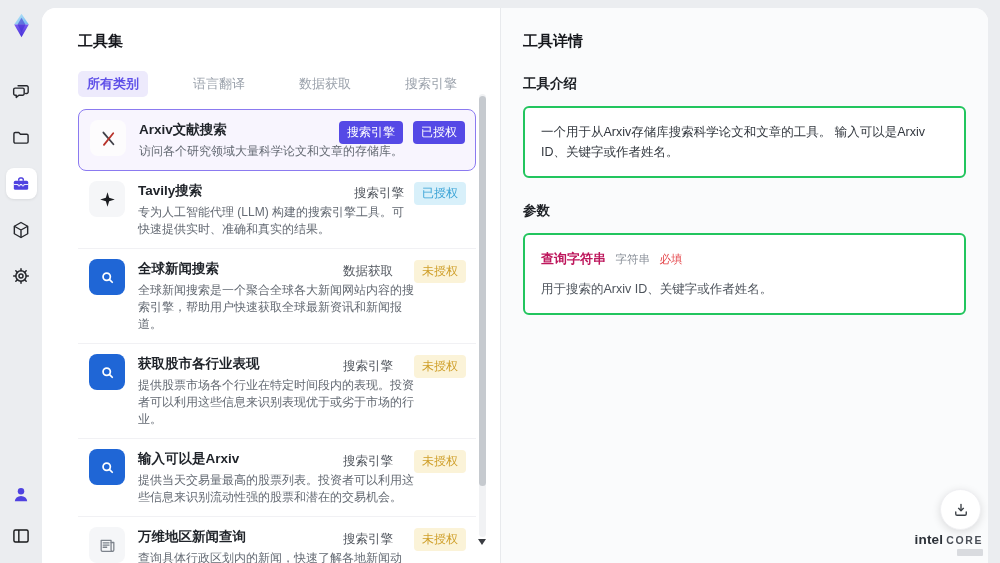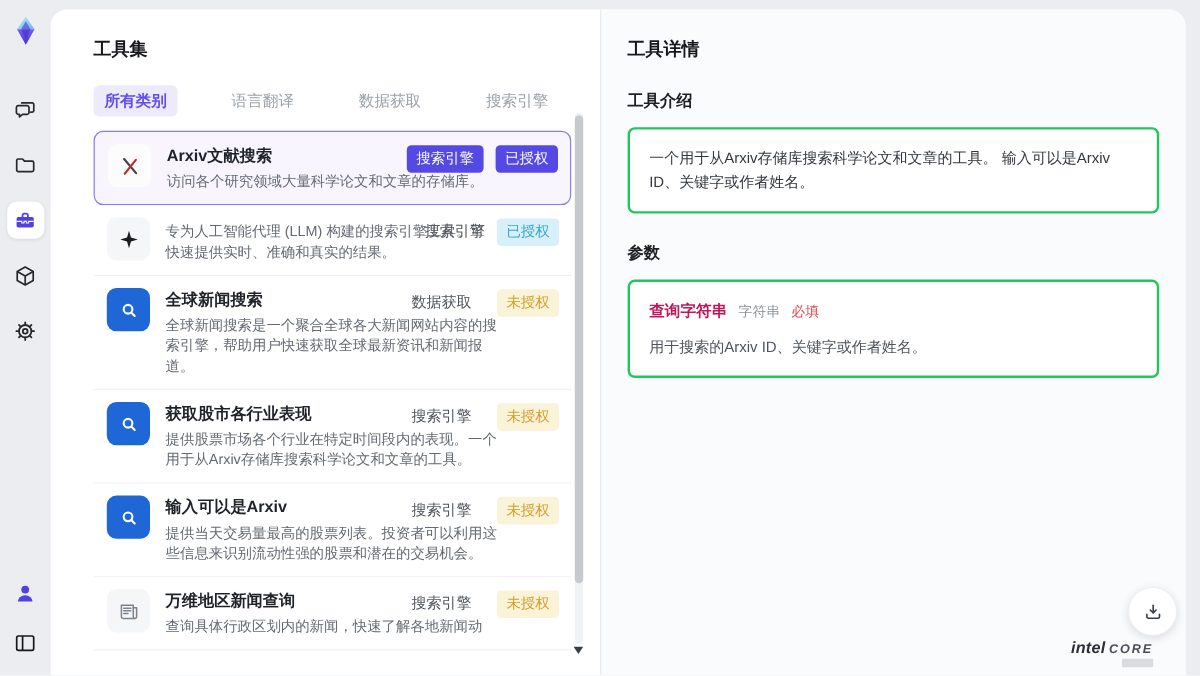--- a/index.html
+++ b/index.html
@@ -48,21 +48,21 @@
   .detail-title { font-size:15px; font-weight:bold; color:#16181d; margin-top:6px; }
   .section-label { font-size:13.5px; font-weight:bold; color:#1c1f24; margin-top:24px; }
   .info-box { margin-top:13px; background:#ffffff; border:2px solid #22c55e; border-radius:6px; padding:14px 16px; font-size:12.5px; color:#33383f; line-height:1.6; }
   .param-name { font-size:13px; font-weight:bold; color:#be185d; }
   .param-type { font-size:11.5px; color:#8a9099; margin-left:6px; }
   .param-req { font-size:11.5px; color:#e5484d; margin-left:6px; }
   .param-desc { font-size:12.5px; color:#4e545c; margin-top:9px; }
 
   
   .fab { position:absolute; right:7px; bottom:33px; width:41px; height:41px; border-radius:50%; background:#ffffff; border:1px solid #f0f0f3; box-shadow:0 2px 8px rgba(0,0,0,.13); display:flex; align-items:center; justify-content:center; cursor:pointer; }
-  .brand { position:absolute; right:27px; bottom:7px; text-align:left; line-height:1;font-style:italic; }
+  .brand { position:absolute; right:5px; bottom:7px; text-align:left; line-height:1; }
   .brand-row { display:flex; align-items:baseline; gap:3px; justify-content:flex-end; }
   .brand-intel { font-size:13.5px; font-weight:bold; color:#2b3037; letter-spacing:.2px; }
   .brand-core { font-size:10.5px; font-weight:bold; color:#4a4f57; letter-spacing:1.6px; text-transform:uppercase; }
   .brand-bar { width:26px; height:7px; background:#d9dbdf; border-radius:1px; margin:3px 0 0 auto; }
 </style>
 </head>
 <body>
 
 <div class="rail">
   <div class="rail-logo">
@@ -164,20 +164,21 @@
         </div>
       </div>
 
       <div class="item">
         <div class="item-icon">
           <svg width="19" height="19" viewBox="0 0 24 24">
             <path d="M12 2.8 L14.1 9.9 L21.2 12 L14.1 14.1 L12 21.2 L9.9 14.1 L2.8 12 L9.9 9.9 Z" fill="#1b1d21"></path>
           </svg>
         </div>
         <div class="item-main">
+          <div class="item-title">Tavily搜索</div>
           <div class="item-desc">专为人工智能代理 (LLM) 构建的搜索引擎工具。可快速提供实时、准确和真实的结果。</div>
         </div>
         <div class="item-badges">
           <span class="cat-text">搜索引擎</span>
           <span class="badge-auth">已授权</span>
         </div>
       </div>
 
       <div class="item">
         <div class="item-icon blue">
@@ -198,21 +199,21 @@
 
       <div class="item">
         <div class="item-icon blue">
           <svg width="19" height="19" viewBox="0 0 24 24" fill="none" stroke="#ffffff" stroke-width="2.2" stroke-linecap="round">
             <circle cx="11" cy="11" r="4.6"></circle>
             <path d="M14.6 14.6 L18 18"></path>
           </svg>
         </div>
         <div class="item-main">
           <div class="item-title">获取股市各行业表现</div>
-          <div class="item-desc">提供股票市场各个行业在特定时间段内的表现。一个用于从Arxiv存储库搜索科学论文和文章的工具。</div>
+          <div class="item-desc">提供股票市场各个行业在特定时间段内的表现。投资者可以利用这些信息来识别表现优于或劣于市场的行业。</div>
         </div>
         <div class="item-badges">
           <span class="cat-text">搜索引擎</span>
           <span class="badge-unauth">未授权</span>
         </div>
       </div>
 
       <div class="item">
         <div class="item-icon blue">
           <svg width="19" height="19" viewBox="0 0 24 24" fill="none" stroke="#ffffff" stroke-width="2.2" stroke-linecap="round">

